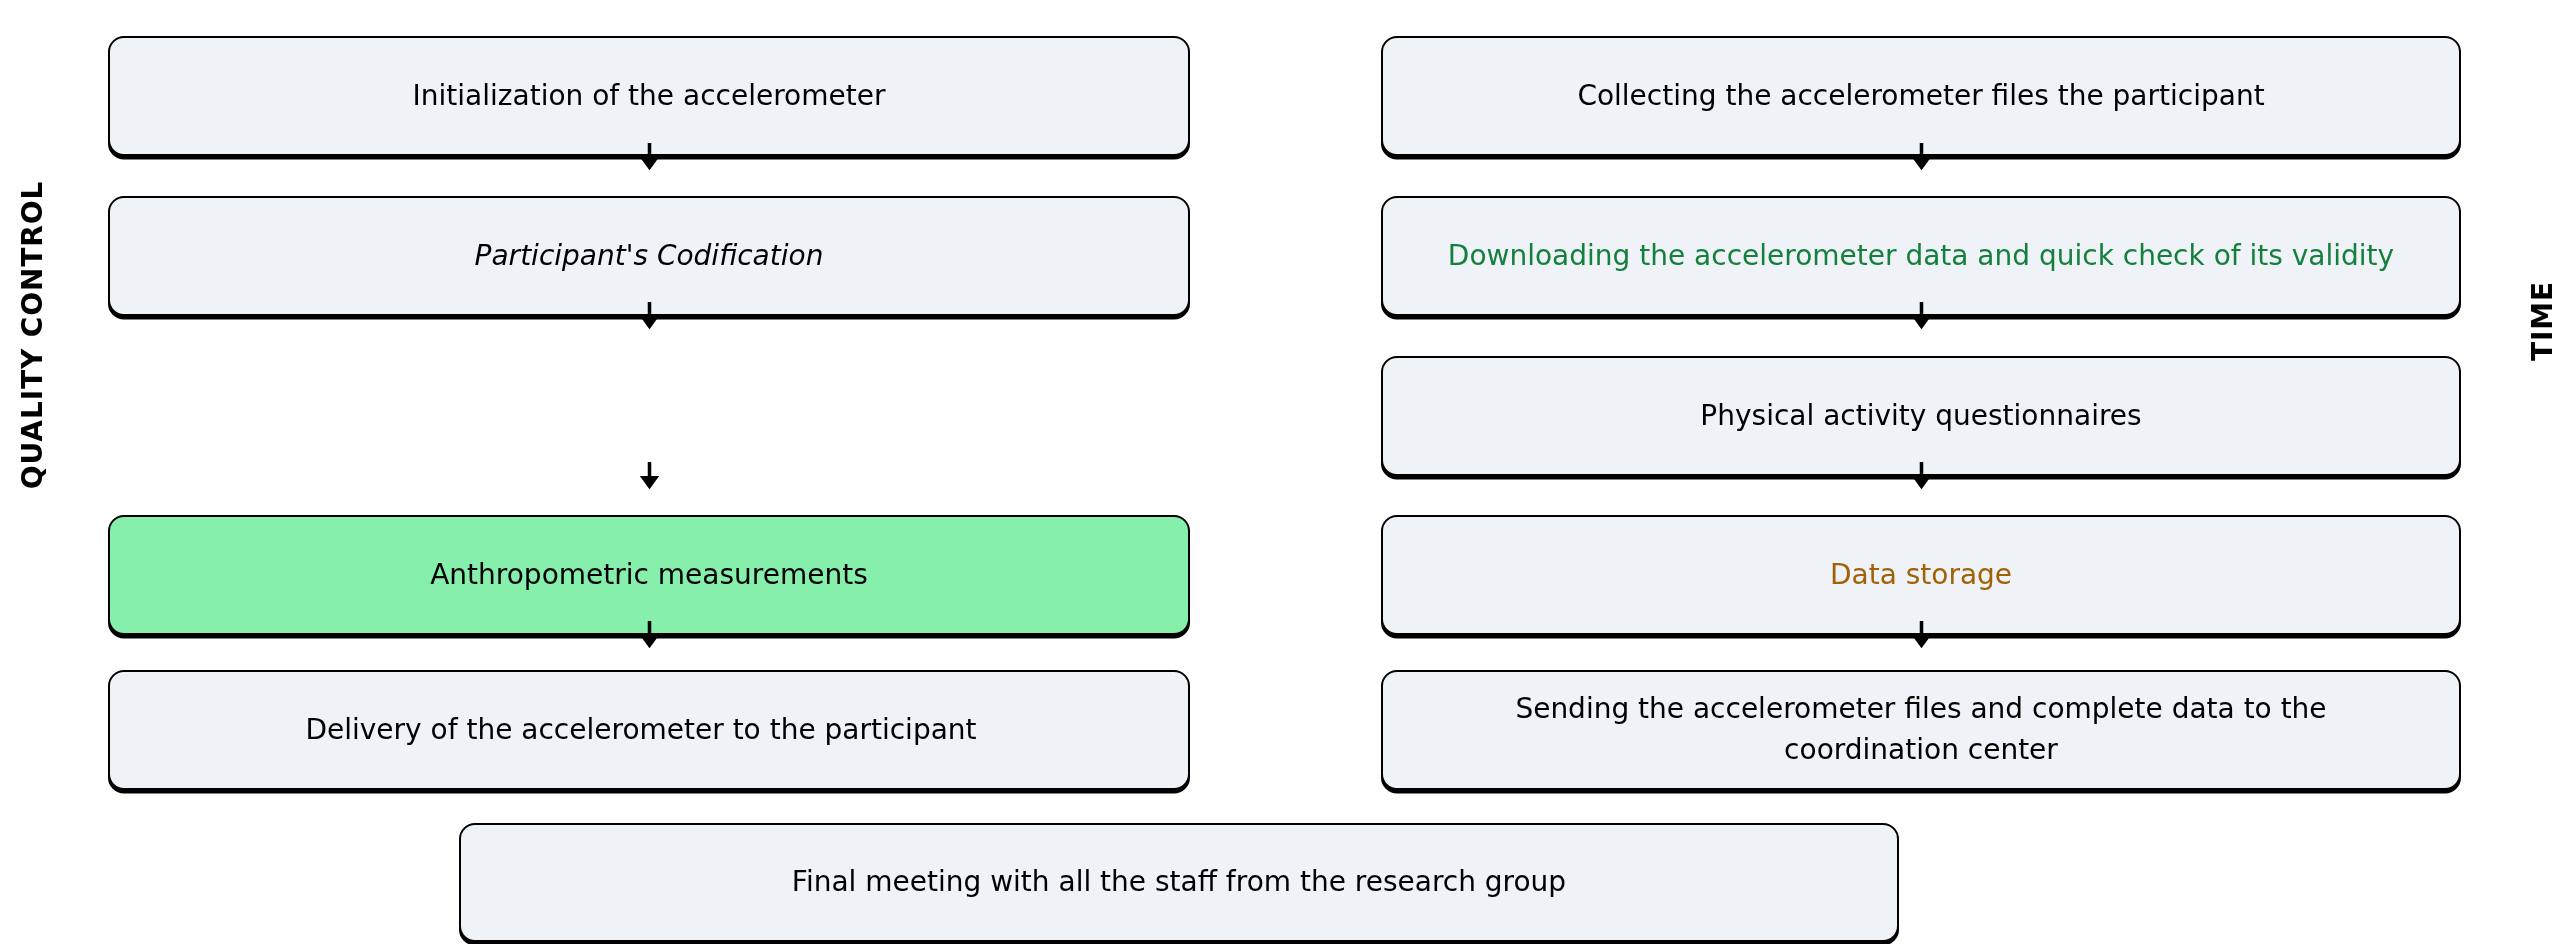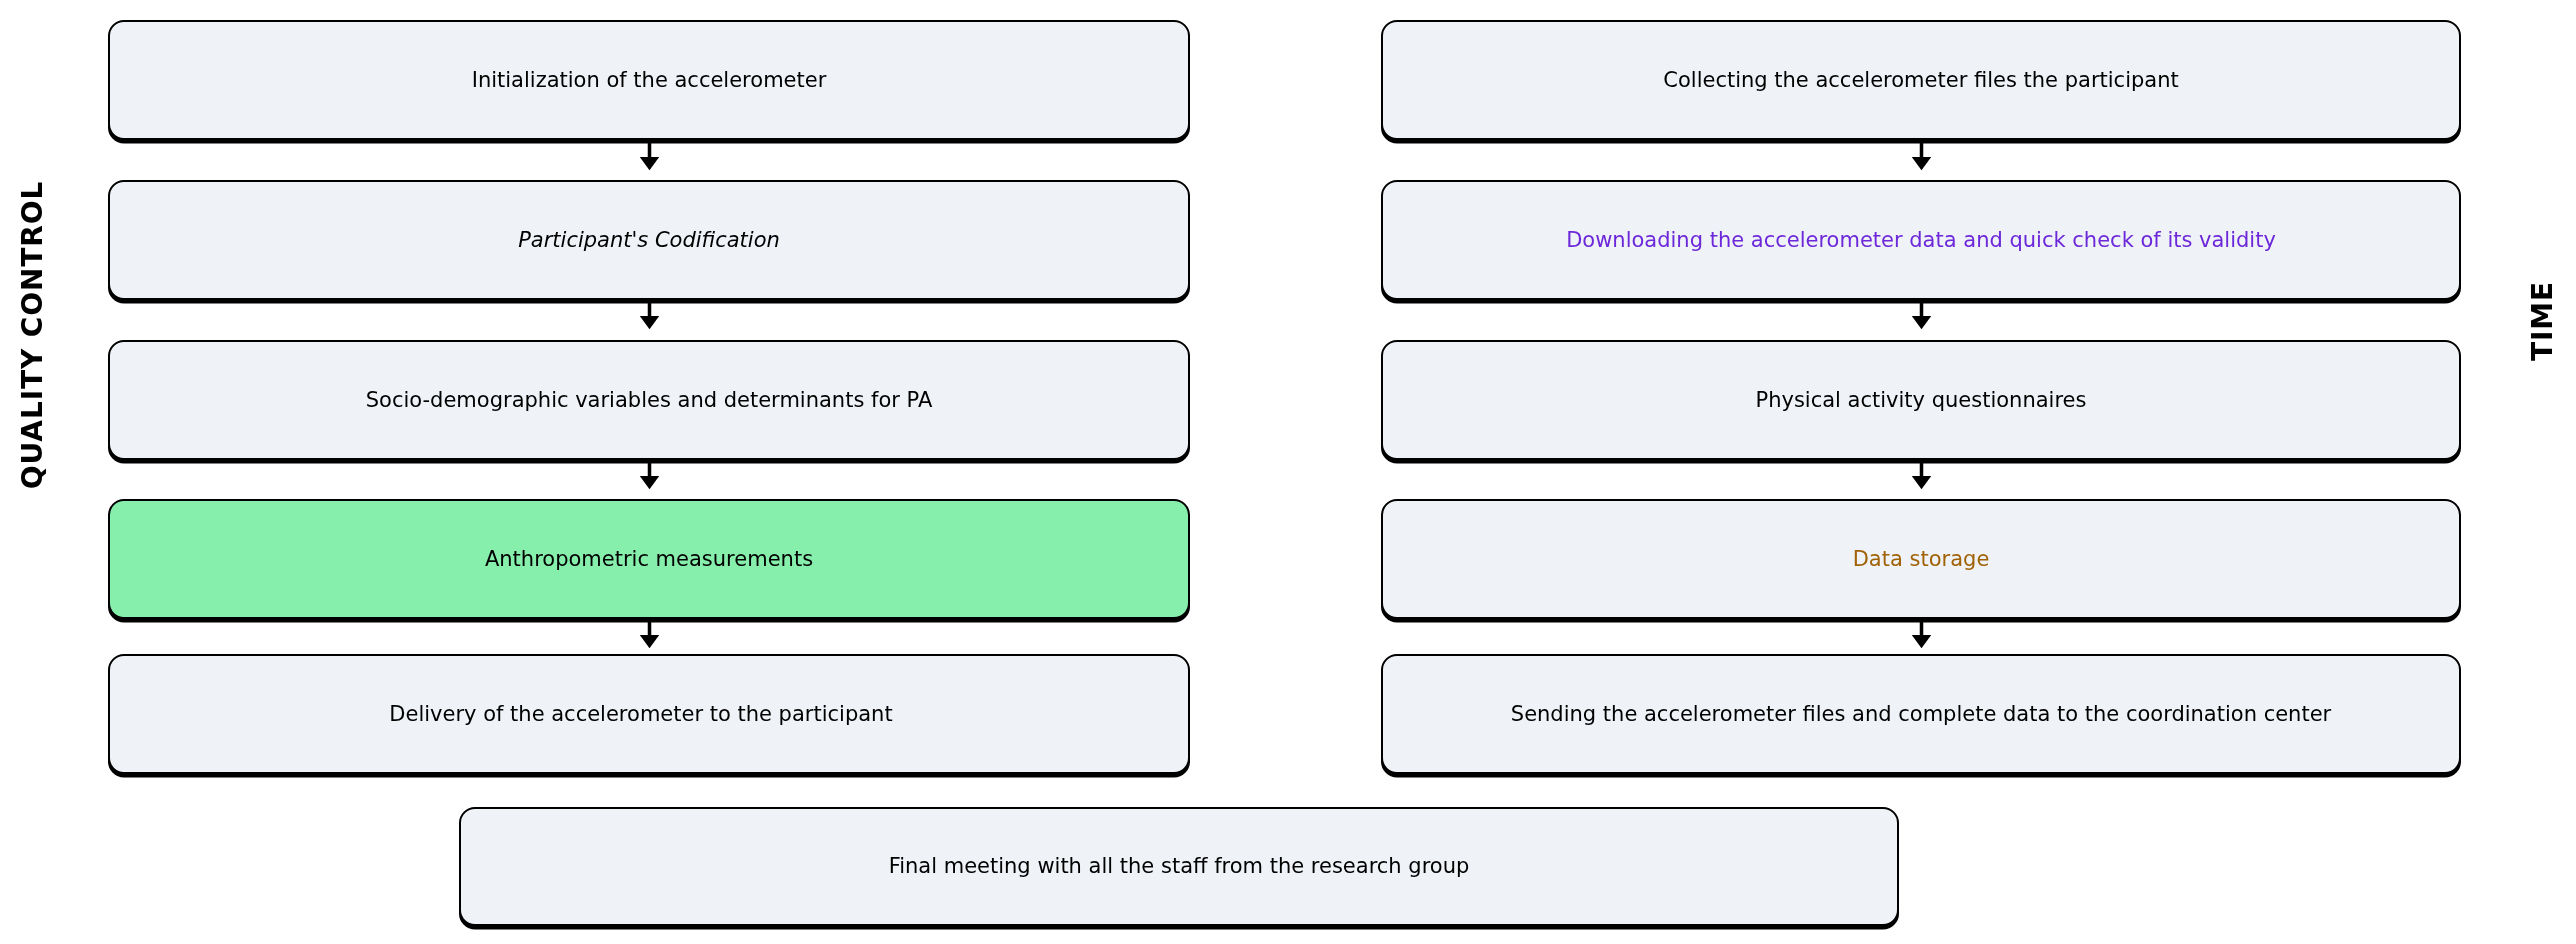--- a/index.html
+++ b/index.html
@@ -16,23 +16,24 @@
     position:absolute;
     box-sizing:border-box;
     background:#eff3f8;
     border:2.7px solid #000;
     border-radius:16px;
     box-shadow:0 3.5px 0 #000;
     display:flex;
     align-items:center;
     justify-content:center;
     text-align:center;
-    font-size:21px;
+    font-size:28px;
     line-height:1.45;
     padding:0 49px;
+    margin-top:16px;
   }
   .col-left{left:108px;width:1082px;}
   .col-right{left:1381px;width:1080px;}
   .row{height:120px;}
   .final{left:459px;top:807px;width:1440px;height:119px;}
   .arrow{
     position:absolute;
     width:39px;height:30px;
   }
   .vlabel{
@@ -49,26 +50,25 @@
 </head>
 <body style="background: rgb(255, 255, 255);">
 
 <div class="stage">
 
   <div class="vlabel qc" style="color: rgb(0, 0, 0);">QUALITY CONTROL</div>
   <div class="vlabel time" style="color: rgb(0, 0, 0);">TIME</div>
 
   <div class="box col-left row" style="top: 20.4px; background: rgb(239, 243, 248); border-color: rgb(0, 0, 0); color: rgb(0, 0, 0);">Initialization of the accelerometer</div>
   <div class="box col-left row" style="top: 180px; background: rgb(239, 243, 248); border-color: rgb(0, 0, 0); color: rgb(0, 0, 0); font-style: italic;">Participant's Codification</div>
-  <div class="box col-left row" style="top: 340px; background: rgb(239, 243, 248); border-color: rgb(0, 0, 0); color: rgb(0, 0, 0);">Socio-demographic variables and determinants for PA</div>
   <div class="box col-left row" style="top: 499px; background: #86efac; border-color: rgb(0, 0, 0); color: rgb(0, 0, 0);">Anthropometric measurements</div>
   <div class="box col-left row" style="top: 654px; background: rgb(239, 243, 248); border-color: rgb(0, 0, 0); color: rgb(0, 0, 0); padding-left: 33px;">Delivery of the accelerometer to the participant</div>
 
   <div class="box col-right row" style="top: 20.4px; background: rgb(239, 243, 248); border-color: rgb(0, 0, 0); color: rgb(0, 0, 0);">Collecting the accelerometer files the participant</div>
-  <div class="box col-right row" style="top: 180px; background: rgb(239, 243, 248); border-color: rgb(0, 0, 0); color: #6d28d9;">Downloading the accelerometer data and quick check of its validity</div>
+  <div class="box col-right row" style="top: 180px; background: rgb(239, 243, 248); border-color: rgb(0, 0, 0); color: #15803d;">Downloading the accelerometer data and quick check of its validity</div>
   <div class="box col-right row" style="top: 340px; background: rgb(239, 243, 248); border-color: rgb(0, 0, 0); color: rgb(0, 0, 0);">Physical activity questionnaires</div>
   <div class="box col-right row" style="top: 499px; background: rgb(239, 243, 248); border-color: rgb(0, 0, 0); color: #a16207;">Data storage</div>
   <div class="box col-right row" style="top: 654px; background: rgb(239, 243, 248); border-color: rgb(0, 0, 0); color: rgb(0, 0, 0);">Sending the accelerometer files and complete data to the coordination center</div>
 
   <div class="box final" style="background: rgb(239, 243, 248); border-color: rgb(0, 0, 0); color: rgb(0, 0, 0);">Final meeting with all the staff from the research group</div>
 
   <div class="arrow" style="left:630px;top:143px">
     <svg width="39" height="30" viewBox="0 0 44 34">
         <line x1="22" y1="0" x2="22" y2="18" stroke="#000000" stroke-width="4"></line>
         <polygon points="11,16 33,16 22,31" fill="#000000"></polygon>

